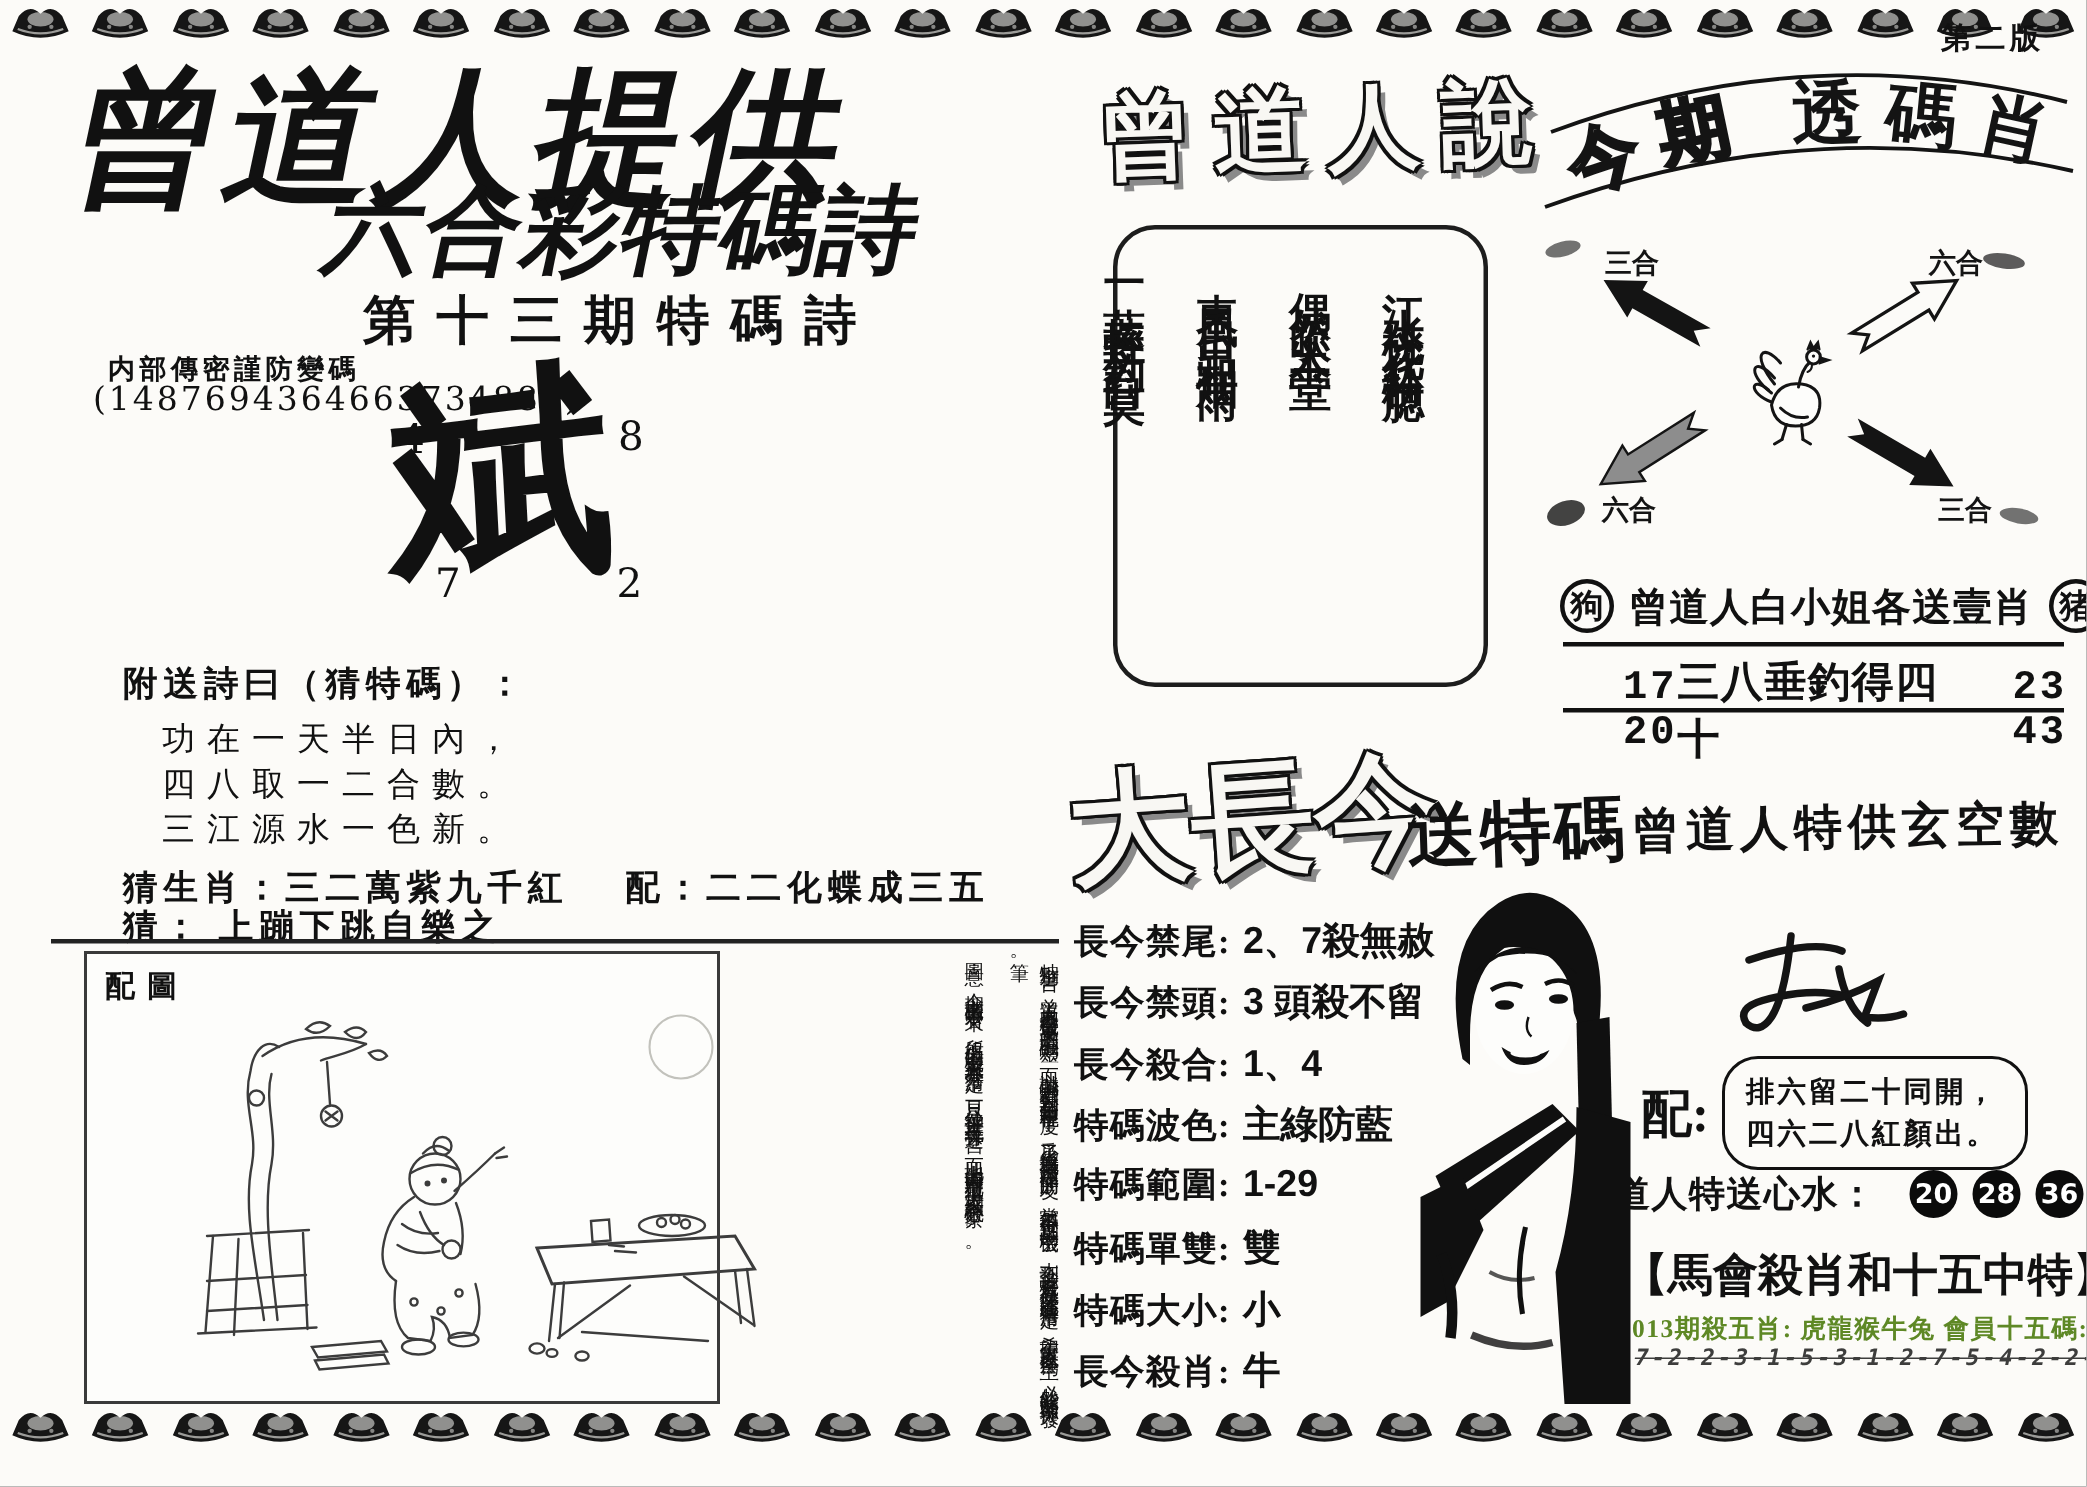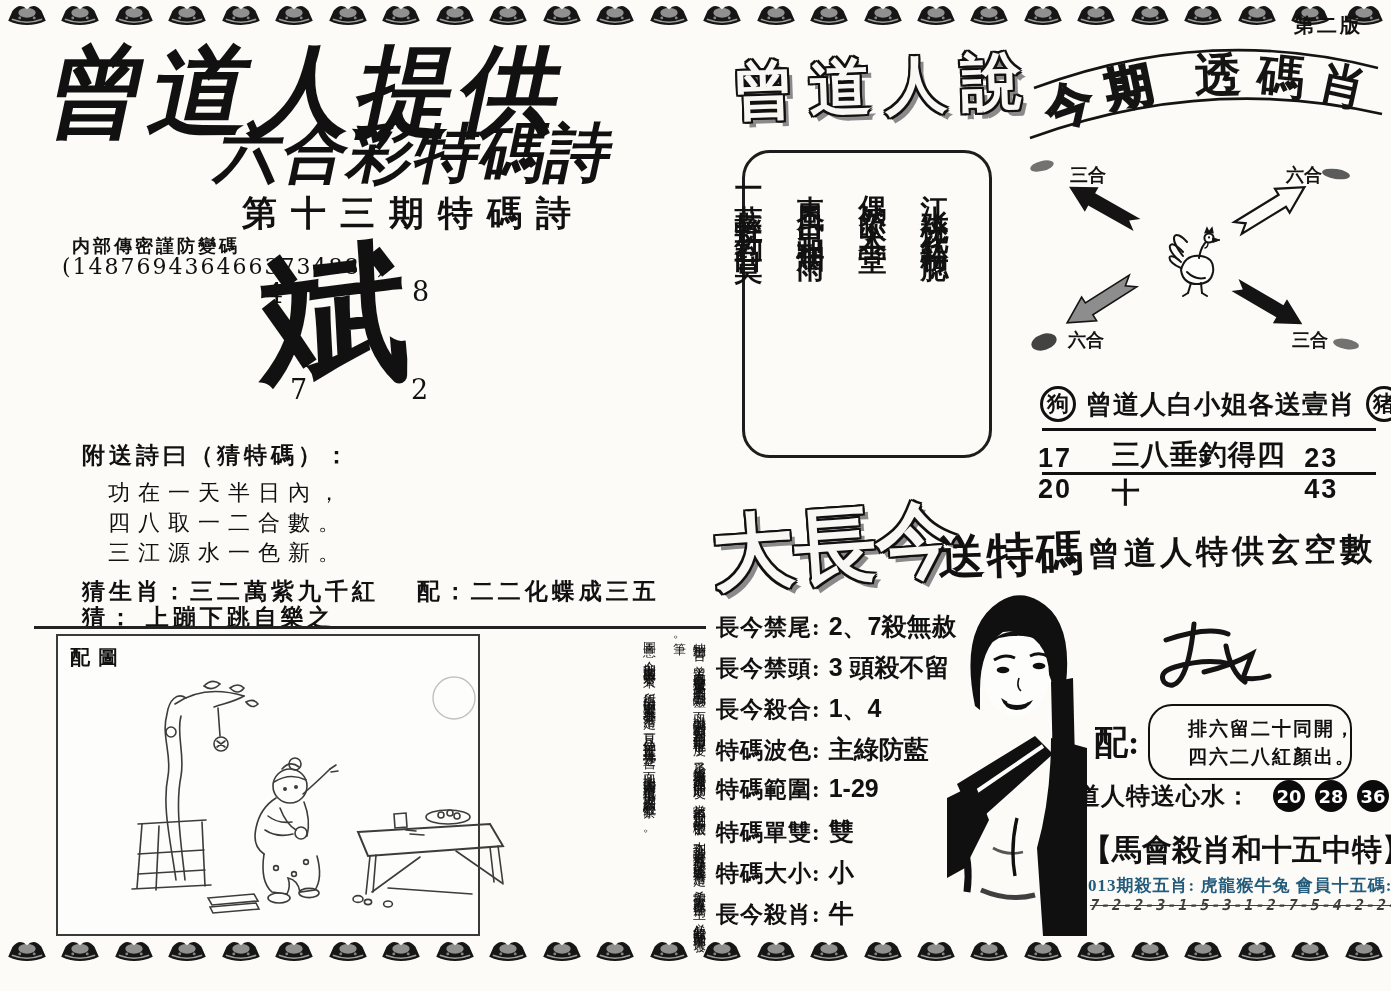--- a/index.html
+++ b/index.html
@@ -78,39 +78,39 @@
   .diagram{position:absolute;left:1030px;top:158px;width:360px;height:226px;}
 
   .zodiac-line{position:absolute;left:1040px;top:386px;width:336px;display:flex;align-items:center;gap:10px;}
   .badge{width:36px;height:36px;border:3px solid #111;border-radius:50%;font-size:22px;font-weight:700;
          display:flex;align-items:center;justify-content:center;flex:0 0 auto;}
   .zodiac-text{font-size:26px;font-weight:600;letter-spacing:1px;white-space:nowrap;}
 
   .rule-r1{position:absolute;left:1042px;top:428px;width:334px;border-top:3px solid #111;}
   .catch-line{position:absolute;left:1038px;top:436px;width:340px;display:flex;align-items:center;
               justify-content:space-between;}
-  .catch-num{font-size:27px;font-weight:900;font-family:Liberation Sans, sans-serif;letter-spacing:2px;}
+  .catch-num{font-size:27px;font-weight:900;font-family:Liberation Mono, monospace;letter-spacing:2px;text-align:right;}
   .catch-phrase{font-size:28px;font-weight:900;letter-spacing:1px;}
   .rule-r2{position:absolute;left:1042px;top:472px;width:334px;border-top:3px solid #111;}
 
   .signature{position:absolute;left:1138px;top:616px;width:150px;height:110px;}
 
   .pair-label{position:absolute;left:1094px;top:720px;font-size:34px;font-weight:900;}
   .pair-box{position:absolute;left:1148px;top:704px;width:204px;height:76px;border:2.5px solid #111;
             border-radius:24px;padding:9px 14px;}
-  .pair-line{font-size:19px;font-weight:700;letter-spacing:2px;line-height:28px;white-space:nowrap;margin-left:24px;}
+  .pair-line{font-size:19px;font-weight:700;letter-spacing:2px;line-height:28px;white-space:nowrap;}
 
   .lucky-line{position:absolute;left:1076px;top:780px;display:flex;align-items:center;gap:22px;}
   .lucky-label{font-size:24px;font-weight:900;font-family:"Liberation Sans",sans-serif;letter-spacing:1px;}
   .ball{width:32px;height:32px;background:#0b0b0b;color:#fff;border-radius:50%;font-size:18px;font-weight:900;
         display:flex;align-items:center;justify-content:center;font-family:"DejaVu Sans",sans-serif;}
 
   .bracket-headline{position:absolute;left:1082px;top:830px;font-size:30px;font-weight:900;
                     font-family:"Liberation Sans",sans-serif;white-space:nowrap;letter-spacing:0;}
-  .kill-line{position:absolute;left:1088px;top:874px;font-size:17px;font-weight:700;color:#0c4a6e;
+  .kill-line{position:absolute;left:1088px;top:874px;font-size:17px;font-weight:700;color:#4d7c0f;
              letter-spacing:1px;white-space:nowrap;opacity:.9;}
   .obscured{position:absolute;left:1090px;top:896px;width:292px;font-size:15px;font-weight:700;
             text-decoration:line-through;letter-spacing:2px;color:#1c1c1c;transform:skewX(-12deg);
             font-family:"DejaVu Sans Mono",monospace;opacity:.85;white-space:nowrap;}
 </style>
 </head>
 <body>
 
 <div id="sheet" data-name="newspaper-page">
 

